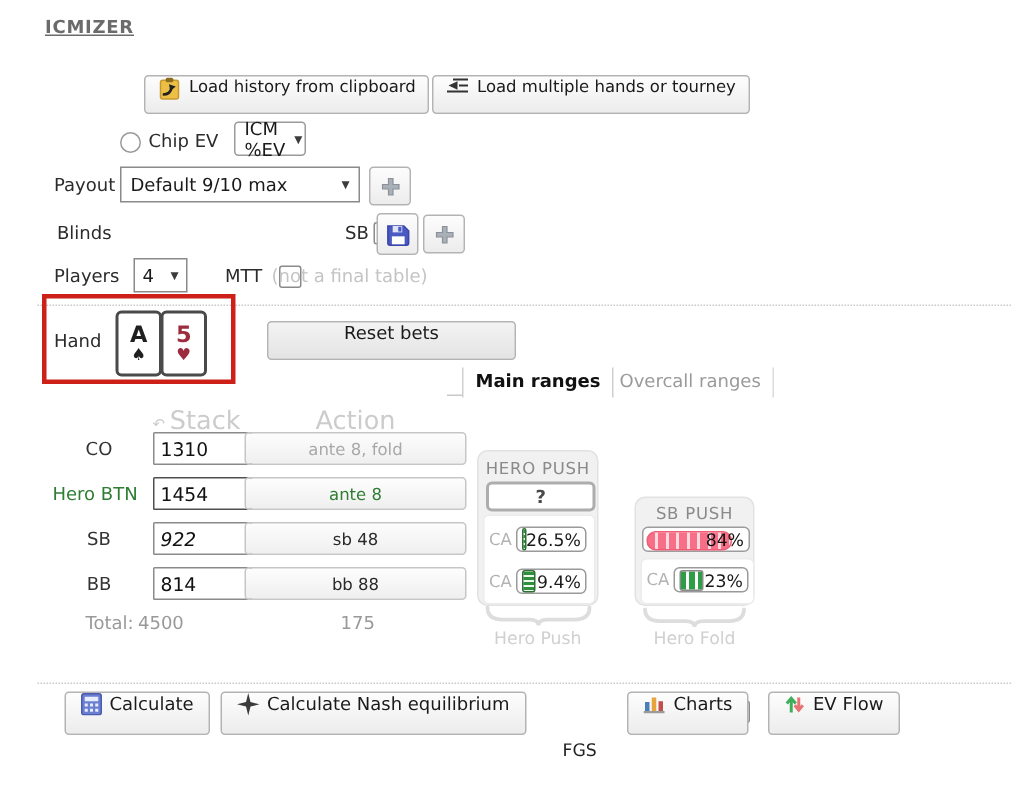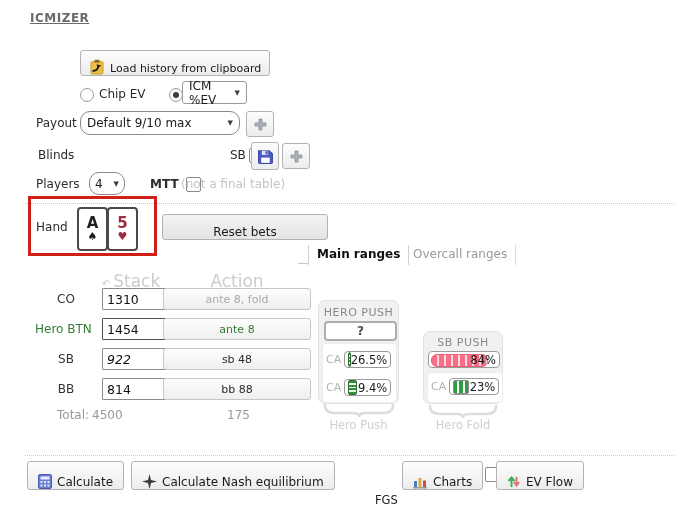--- a/index.html
+++ b/index.html
@@ -1,26 +1,26 @@
 <!DOCTYPE html>
 <html><head>
 <meta charset="utf-8">
 <style>
   html,body{margin:0;padding:0;background:#fff;}
   body{font-family:"DejaVu Sans","Liberation Sans",sans-serif;font-size:12px;color:#1a1a1a;}
   #canvas{position:relative;width:674px;height:525px;background:#fff;overflow:hidden;}
   .abs{position:absolute;}
 
   
-  .btn{display:inline-flex;align-items:flex-end;gap:5px;height:24px;padding:0 8px;
+  .btn{display:inline-flex;align-items:flex-start;gap:5px;height:24px;padding:0 8px;
        background:linear-gradient(#fdfdfd,#ececec);border:1px solid #b3b3b3;border-radius:3px;
-       color:#1a1a1a;font-size:11px;white-space:nowrap;cursor:default;}
+       color:#1a1a1a;font-size:11px;white-space:nowrap;cursor:default;margin-left:16px;}
   .btn-lg{height:27px;font-size:12px;padding:0 10px;}
   .select{display:inline-flex;align-items:center;justify-content:space-between;background:#fff;
-          border:1px solid #8a8a8a;border-radius:10px;padding:0 6px;font-size:12px;color:#1a1a1a;box-sizing:border-box;}
+          border:1px solid #8a8a8a;border-radius:0;padding:0 6px;font-size:12px;color:#1a1a1a;box-sizing:border-box;}
   .select::after{content:"▼";font-size:7px;color:#3c3c3c;margin-left:6px;}
   .sqbtn{display:inline-flex;align-items:center;justify-content:center;width:26px;height:24px;
          background:linear-gradient(#fdfdfd,#ececec);border:1px solid #b3b3b3;border-radius:3px;}
   .chk{display:inline-block;width:13px;height:13px;background:#fff;border:1px solid #8a8a8a;
        border-radius:2px;position:relative;}
   .chk.checked::after{content:"✓";position:absolute;left:1px;top:-3px;font-size:13px;color:#3d3d3d;font-weight:bold;}
   .radio{display:inline-block;width:12px;height:12px;background:#fff;border:1px solid #9a9a9a;
          border-radius:50%;position:relative;}
   .radio.checked::after{content:"";position:absolute;left:3px;top:3px;width:6px;height:6px;border-radius:50%;background:#3d3d3d;}
   .dotted{border-top:1px dotted #c9c9c9;height:0;}
@@ -92,26 +92,35 @@
   <div class="btn abs" style="left:80px;top:50px;height:24px;">
     <svg width="16" height="16" viewBox="0 0 16 16">
       <rect x="2" y="2.5" width="12" height="12.5" rx="1.5" fill="#edbf45" stroke="#c79a2e"></rect>
       <rect x="5.5" y="0.8" width="5" height="3" rx="1" fill="#8a6d1f"></rect>
       <path d="M3.5 12 C7.5 12 9 10 9.3 7.2" stroke="#222" stroke-width="1.8" fill="none"></path>
       <path d="M7.6 5.2 L12.2 6.6 L8.6 9.6 z" fill="#222"></path>
     </svg>
     <span>Load history from clipboard</span>
   </div>
 
+  <div class="btn abs" style="left:272px;top:50px;height:24px;">
+    <svg width="16" height="13" viewBox="0 0 16 13">
+      <line x1="5" y1="2" x2="15" y2="2" stroke="#333" stroke-width="1.4"></line>
+      <line x1="9" y1="6" x2="15" y2="6" stroke="#333" stroke-width="1.4"></line>
+      <line x1="1" y1="10" x2="15" y2="10" stroke="#333" stroke-width="1.4"></line>
+      <path d="M8 3.2 L2 6 L8 8.8 z" fill="#333"></path>
+    </svg>
+    <span>Load multiple hands or tourney</span>
+  </div>
 
   
   <span class="radio abs" style="left:80px;top:87px;"></span>
   <span class="abs lbl" style="left:99px;top:87px;">Chip EV</span>
   <span class="radio checked abs" style="left:151px;top:87px;"></span>
-  <div class="select abs" style="left:182px;top:81px;width:65px;height:23px;border-color:#9a9a9a;border-radius:3px;align-items:center;">
+  <div class="select abs" style="left:156px;top:81px;width:48px;height:23px;border-color:#9a9a9a;border-radius:3px;align-items:center;">
     <span>ICM %EV</span>
   </div>
 
   
   <span class="abs lbl" style="left:36px;top:116px;">Payout</span>
   <div class="select abs" style="left:80px;top:111px;width:160px;height:24px;">
     <span>Default 9/10 max</span>
   </div>
   <div class="sqbtn abs" style="left:246px;top:111px;">
     <svg width="13" height="13" viewBox="0 0 13 13">
@@ -136,21 +145,21 @@
       <path d="M5 1h3v4h4v3H8v4H5V8H1V5h4z" fill="#aab0b8" stroke="#8b9198" stroke-width="0.8"></path>
     </svg>
   </div>
 
   
   <span class="abs lbl" style="left:36px;top:177px;">Players</span>
   <div class="select abs" style="left:89px;top:172px;width:36px;height:23px;padding:0 5px;">
     <span>4</span>
   </div>
   <span class="chk abs" style="left:132px;top:177px;"></span>
-  <span class="abs" style="left:150px;top:177px;font-weight:bold;color:#2b2b2b;">MTT</span>
+  <span class="abs" style="left:150px;top:177px;font-weight:normal;color:#2b2b2b;">MTT</span>
   <span class="abs note" style="left:181px;top:177px;">(not a final table)</span>
 
   
   <div class="dotted abs" style="left:25px;top:203px;width:649px;"></div>
 
   
   <span class="abs lbl" style="left:36px;top:220px;">Hand</span>
   <div class="card abs" style="left:77px;top:207px;color:#1f1f1f;">
     <span class="rank">A</span>
     <span class="suit">♠</span>

